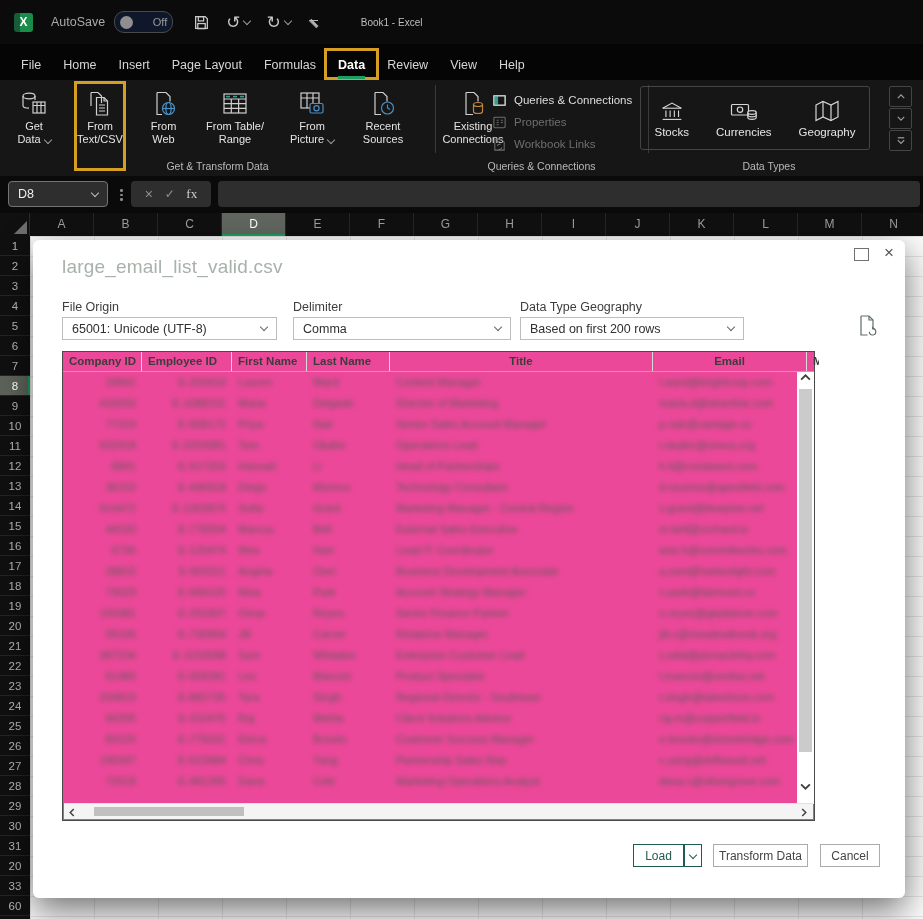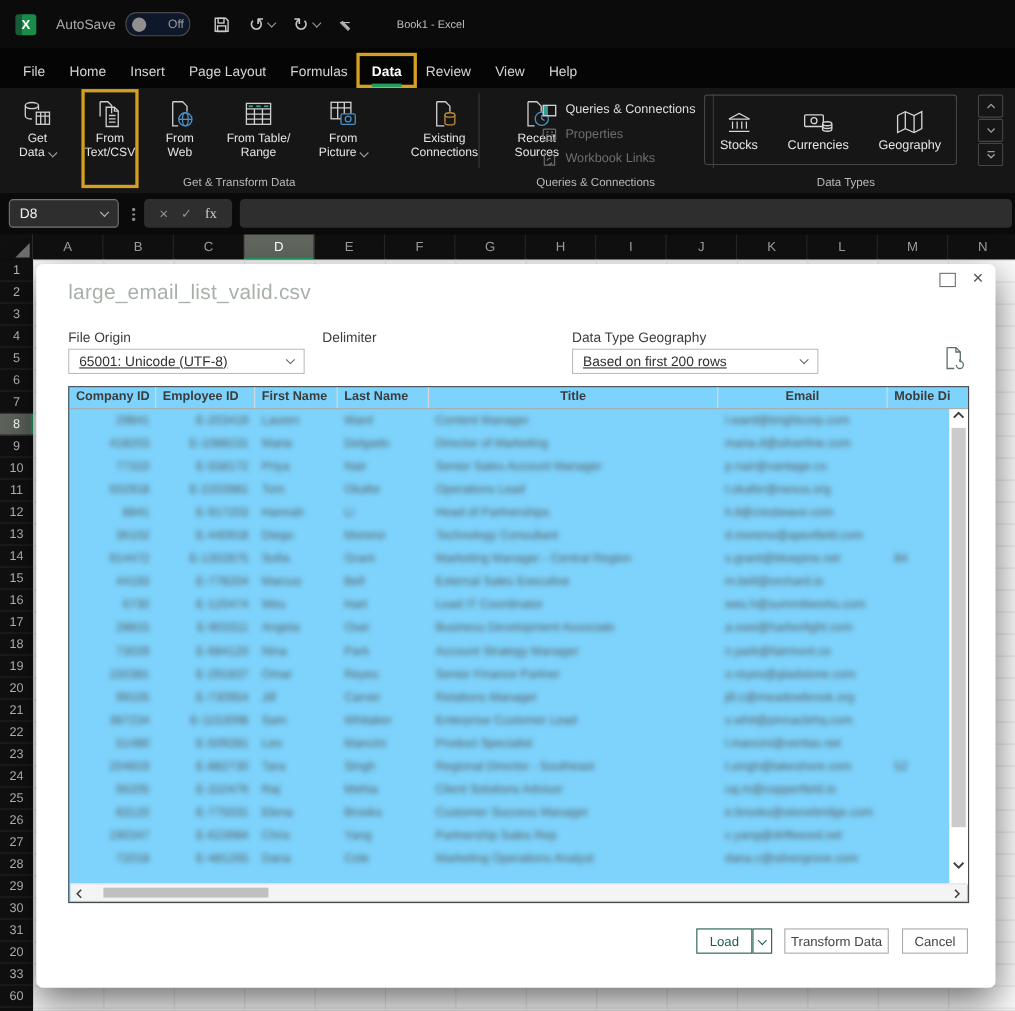--- a/index.html
+++ b/index.html
@@ -105,26 +105,26 @@
   
   .dialog{position:absolute;left:33px;top:240px;width:872px;height:658px;background:#fff;
           border-radius:6px;box-shadow:0 12px 34px rgba(0,0,0,.55);}
   .dlg-max{position:absolute;left:821px;top:8px;width:13px;height:11px;
            border:1.4px solid #707070;}
   .dlg-close{position:absolute;left:851px;top:2px;color:#555;font-size:17px;line-height:22px;}
   .dtitle{position:absolute;left:29px;top:16px;font-size:19px;color:#a8b1aa;letter-spacing:.2px;}
   .flabel{position:absolute;top:60px;font-size:12.5px;color:#3d3d3d;}
   .dsel{position:absolute;top:77px;height:23px;border:1px solid #bdbdbd;background:#fff;
         display:flex;align-items:center;padding:0 9px;font-size:12.5px;color:#2f2f2f;
-        box-sizing:border-box;text-decoration:underline;}
+        box-sizing:border-box;}
   .dsel .mini-chev{margin-left:auto;border-color:#666;}
   .refresh-file{position:absolute;left:824px;top:74px;}
 
-  .ptable{position:absolute;left:29px;top:111px;width:819px;height:470px;
-          border:1px solid #4a4a4a;box-sizing:border-box;background:#7dd3fc;}
+  .ptable{position:absolute;left:29px;top:111px;width:753px;height:470px;
+          border:1px solid #4a4a4a;box-sizing:border-box;background:#ec4899;}
   .phead{display:flex;height:19px;border-bottom:1px solid #ababab;font-size:11.5px;
          font-weight:bold;color:#3c3c3c;}
   .phc{line-height:19px;padding:0 6px;white-space:nowrap;overflow:hidden;
        border-right:1px solid #d9d9d9;box-sizing:border-box;}
   .c0{width:79px;flex:0 0 79px;}
   .c1{width:90px;flex:0 0 90px;}
   .c2{width:75px;flex:0 0 75px;}
   .c3{width:83px;flex:0 0 83px;}
   .c4{width:263px;flex:0 0 263px;}
   .c5{width:154px;flex:0 0 154px;}
@@ -268,44 +268,44 @@
             <rect x="4" y="4" width="18" height="15"></rect>
               <path d="M4 9h18M10 4v15M16 4v15"></path>
             <rect x="13" y="14.5" width="13" height="9.5" rx="1.5" fill="#161616" stroke="#4a90c4"></rect>
             <circle cx="19.5" cy="19.2" r="2.6" stroke="#4a90c4"></circle>
           </svg>
         </span>
         <span class="rl">From</span>
         <span class="rl"><span>Picture</span><i class="mini-chev"></i></span>
       </div>
 
+      <div class="rbtn" style="width:54px">
+        <span class="ricon">
+          <svg width="30" height="30" viewBox="0 0 30 30" fill="none" stroke="#cfcfcf" stroke-width="1.2">
+            <path d="M7 3.5h8l4 4v5"></path>
+              <path d="M7 3.5v22h6"></path>
+            <circle cx="19.5" cy="19" r="6" fill="#161616" stroke="#4a90c4"></circle>
+            <path d="M19.5 15.5V19l2.5 1.5" stroke="#4a90c4"></path>
+          </svg>
+        </span>
+        <span class="rl">Recent</span>
+        <span class="rl">Sources</span>
+      </div>
+
       <div class="rbtn" style="width:84px;margin-left:6px">
         <span class="ricon">
           <svg width="30" height="30" viewBox="0 0 30 30" fill="none" stroke="#cfcfcf" stroke-width="1.2">
             <path d="M8 3.5h8l4 4v5"></path>
               <path d="M8 3.5v22h7"></path>
             <ellipse cx="20" cy="15.5" rx="4.5" ry="2" fill="#161616" stroke="#c08a3e"></ellipse>
             <path d="M15.5 15.5v7c0 1.1 2 2 4.5 2s4.5-.9 4.5-2v-7" stroke="#c08a3e"></path>
           </svg>
         </span>
         <span class="rl">Existing</span>
         <span class="rl">Connections</span>
-      </div>
-
-      <div class="rbtn" style="width:54px">
-        <span class="ricon">
-          <svg width="30" height="30" viewBox="0 0 30 30" fill="none" stroke="#cfcfcf" stroke-width="1.2">
-            <path d="M7 3.5h8l4 4v5"></path>
-              <path d="M7 3.5v22h6"></path>
-            <circle cx="19.5" cy="19" r="6" fill="#161616" stroke="#4a90c4"></circle>
-            <path d="M19.5 15.5V19l2.5 1.5" stroke="#4a90c4"></path>
-          </svg>
-        </span>
-        <span class="rl">Recent</span>
-        <span class="rl">Sources</span>
       </div>
     </div>
 
     <div class="rsep" style="left:435px"></div>
     <div class="rsep" style="left:648px"></div>
 
 
     <div class="qc-list">
       <div class="qc-item">
         <svg width="15" height="15" viewBox="0 0 16 16" fill="none" stroke="#cfcfcf" stroke-width="1.1">
@@ -472,20 +472,24 @@
     <div class="dtitle">large_email_list_valid.csv</div>
 
     <div class="flabel" style="left:29px">File Origin</div>
     <div class="flabel" style="left:260px">Delimiter</div>
     <div class="flabel" style="left:487px">Data Type Geography</div>
 
     <div class="dsel" style="left:29px;width:215px">
       <span>65001: Unicode (UTF-8)</span>
       <i class="mini-chev"></i>
     </div>
+    <div class="dsel" style="left:260px;width:218px">
+      <span>Comma</span>
+      <i class="mini-chev"></i>
+    </div>
     <div class="dsel" style="left:487px;width:224px">
       <span>Based on first 200 rows</span>
       <i class="mini-chev"></i>
     </div>
 
     <div class="refresh-file">
       <svg width="20" height="24" viewBox="0 0 20 23" fill="none" stroke="#5f6f66" stroke-width="1.2">
         <path d="M4 1.5h8l4 4v8"></path>
           <path d="M4 1.5v19h6.5"></path>
           <path d="M12 1.5v4h4"></path>

